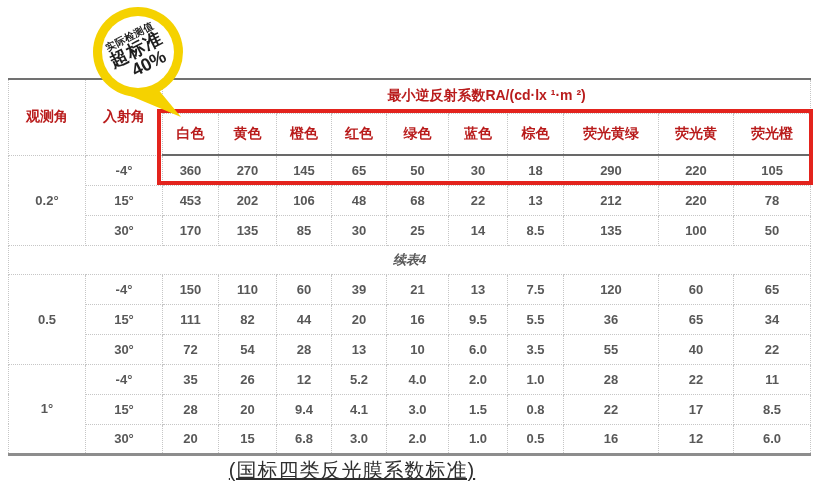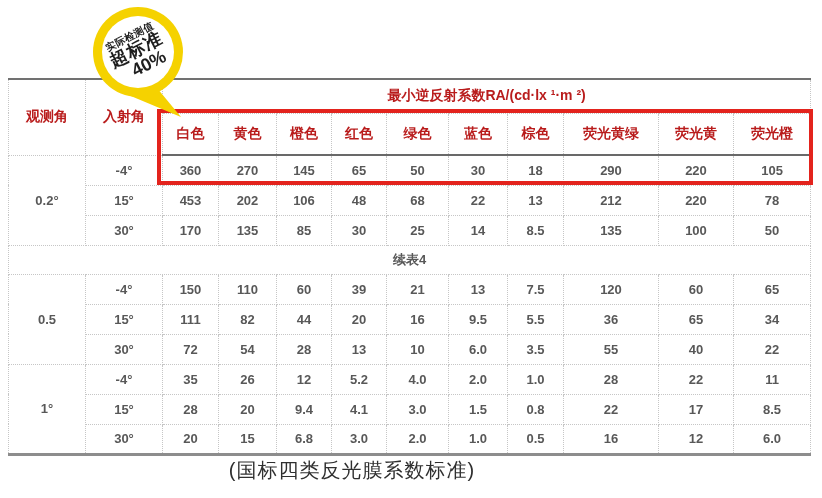--- a/index.html
+++ b/index.html
@@ -10,36 +10,36 @@
             border-top:2px solid #717171;border-bottom:3px solid #8d8d8d;
             border-left:1px dotted #c6c6c6;border-right:1px dotted #c6c6c6;}
   table.std th, table.std td{border:1px dotted #c6c6c6;text-align:center;vertical-align:middle;
             padding:0;overflow:hidden;white-space:nowrap;}
   table.std th{font-size:14px;font-weight:bold;color:#b91c1c;}
   table.std td{font-size:13px;font-weight:bold;color:#585858;}
   tr.hr1{height:34px;} tr.hr2{height:42px;}
   tr.datarow{height:30px;} tr.controw{height:29px;}
   th.spanhdr{border-bottom:2px solid #696969;}
   tr.hr2 th{border-bottom:2px solid #696969;}
-  td.contcell{font-size:12px;font-weight:bold;color:#4d4d4d;}
+  td.contcell{font-size:12px;font-weight:bold;color:#4d4d4d;font-style:italic;}
   
   .red-box{position:absolute;left:157px;top:109px;width:648px;height:68px;
            border:4px solid #e3231d;z-index:5;pointer-events:none;}
   
   .badge{position:absolute;left:86px;top:2px;width:110px;height:120px;z-index:6;}
   .badge svg{position:absolute;left:0;top:0;}
   .badge-text{position:absolute;left:10px;top:12px;width:84px;height:78px;
               display:flex;flex-direction:column;align-items:center;justify-content:center;
               transform:rotate(-27deg);color:#1e1e1e;text-align:center;line-height:1.02;}
   .badge-text .b1{font-size:10px;font-weight:bold;letter-spacing:0.5px;}
   .badge-text .b2{font-size:18px;font-weight:bold;letter-spacing:1px;}
   .badge-text .b3{font-size:18px;font-weight:bold;margin-left:10px;}
   
   .caption{position:absolute;left:0;top:457px;width:704px;text-align:center;
-           font-size:20px;color:#2f2f2f;letter-spacing:1px;}
+           font-size:20px;color:#2f2f2f;letter-spacing:1px;text-decoration:underline;}
 </style>
 </head>
 <body>
 
 <div class="page">
 
   <div class="table-wrap">
     <table class="std">
       <colgroup>
         <col style="width:77px">

